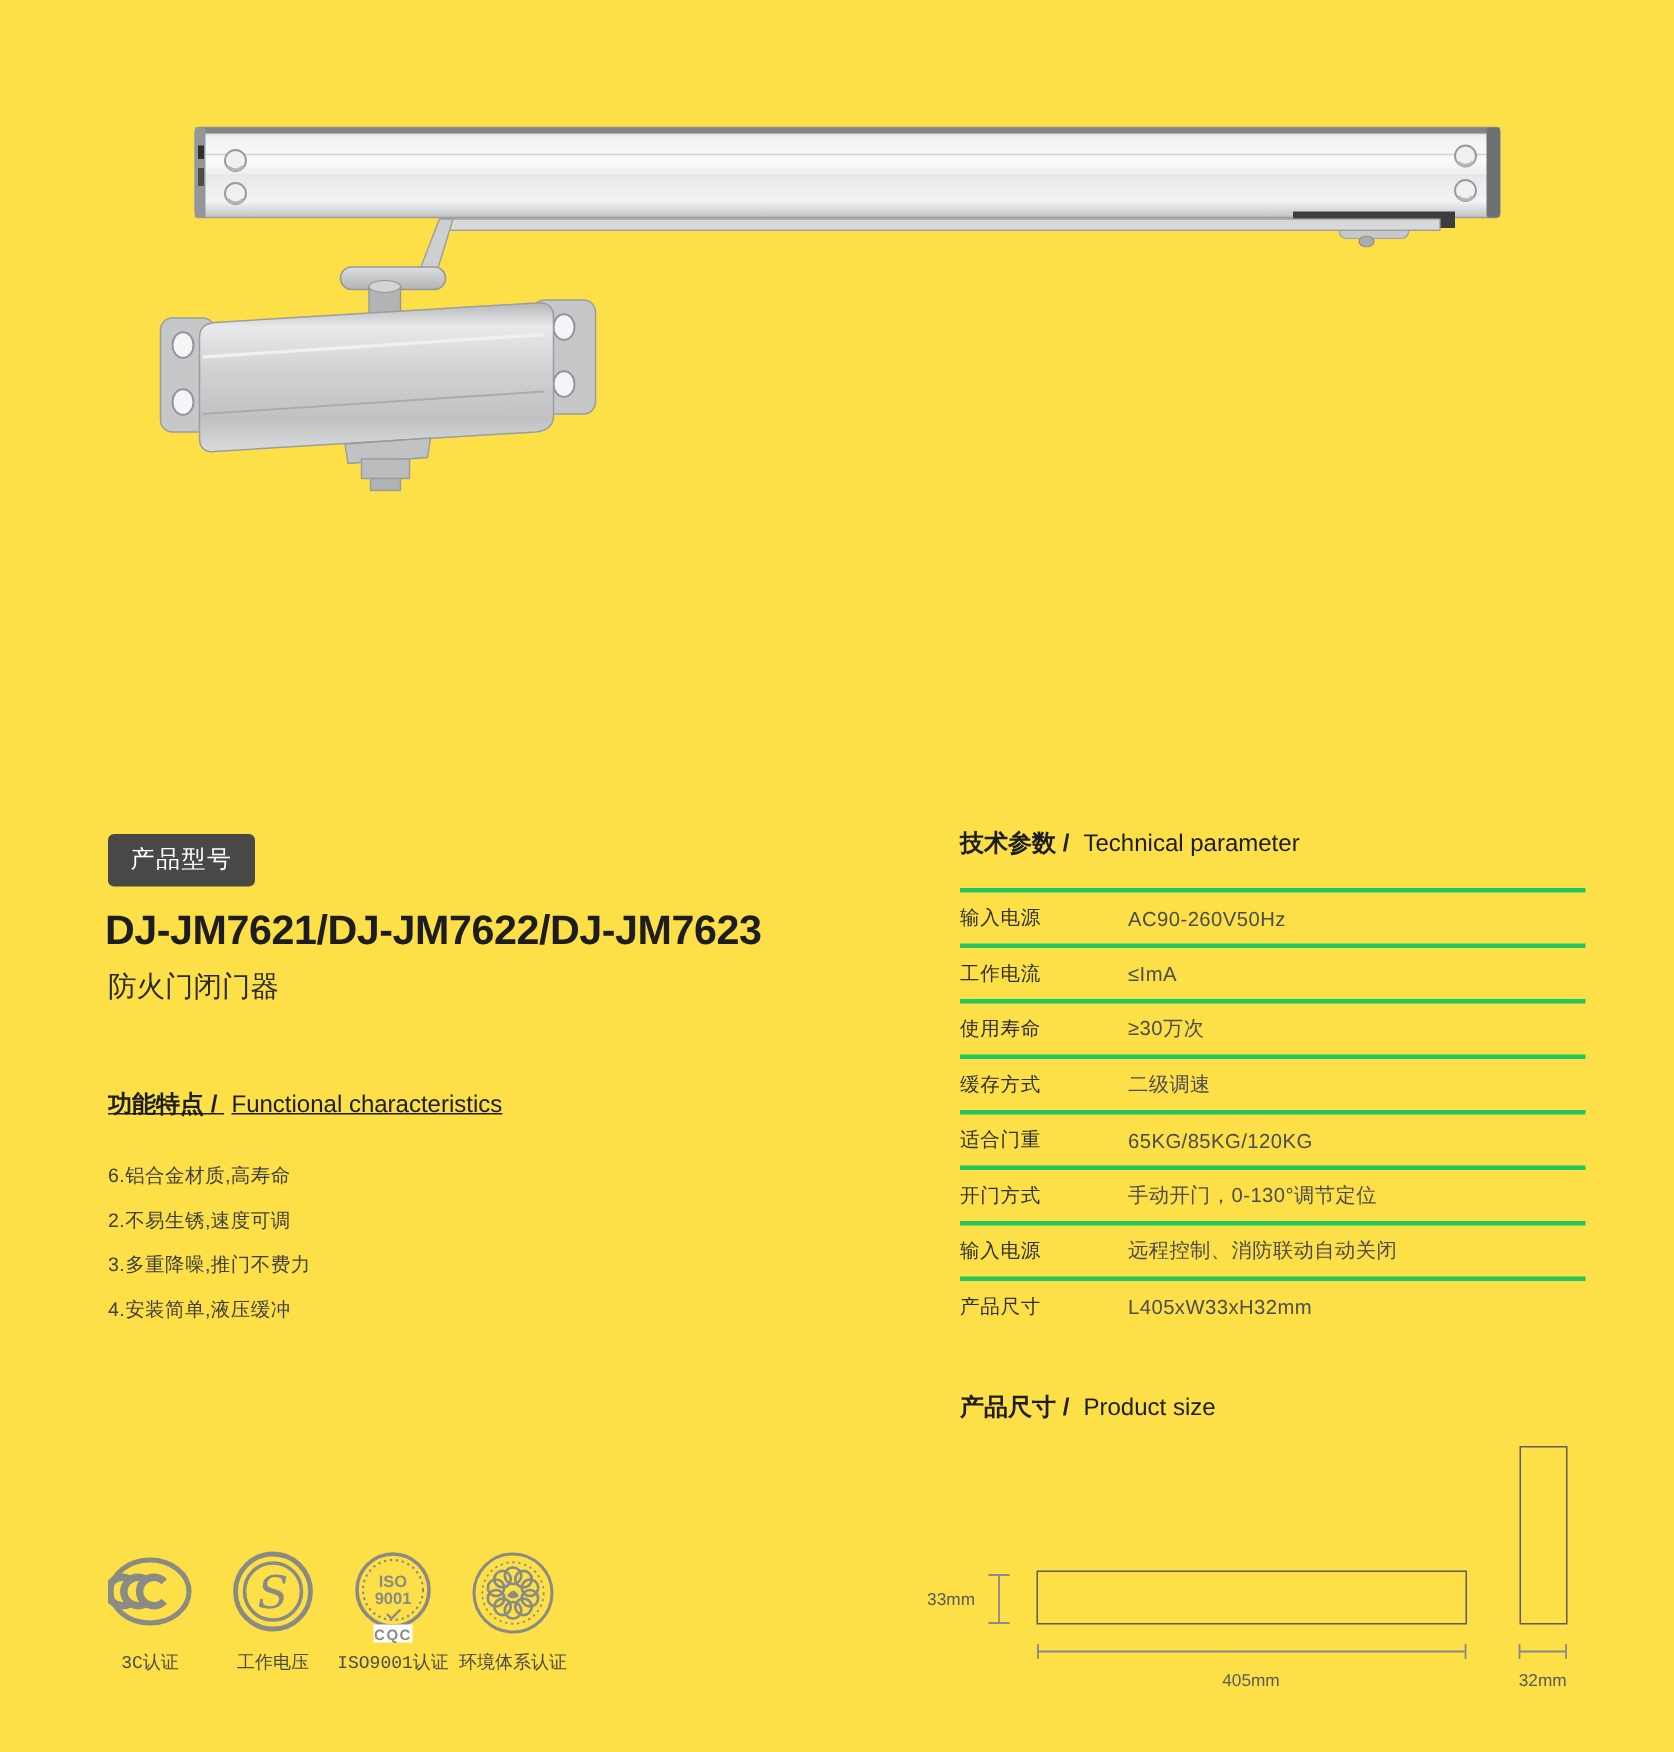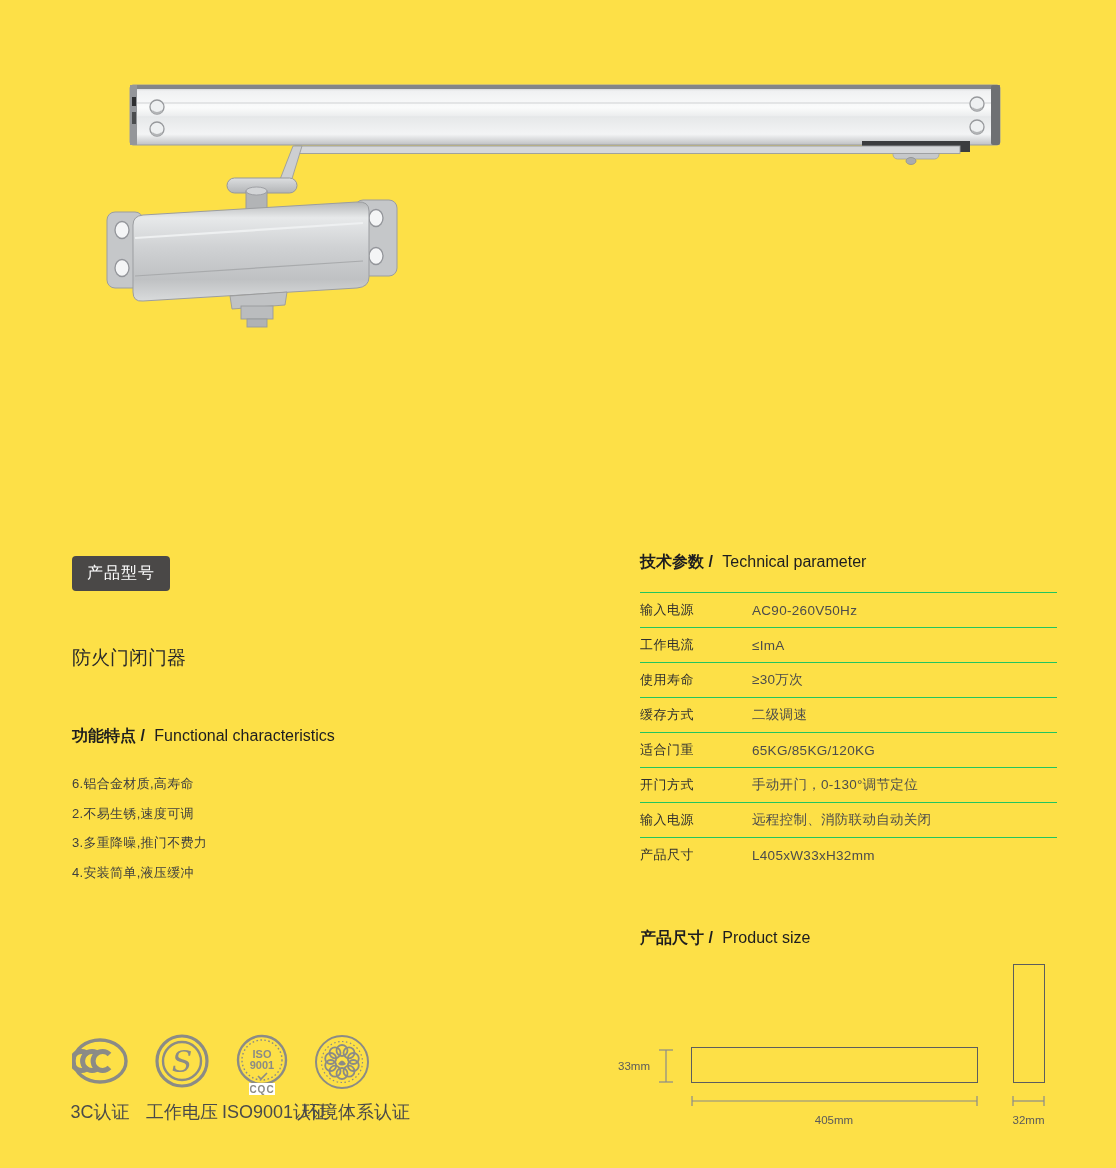--- a/index.html
+++ b/index.html
@@ -12,41 +12,41 @@
   
   .badge{position:absolute;left:72px;top:556px;background:#4a4847;color:#ffffff;
          font-size:16px;font-weight:500;letter-spacing:1px;padding:7px 15px;border-radius:4px;}
   .model-title{position:absolute;left:70px;top:604px;font-size:27.5px;font-weight:800;
          color:#1d1d1f;letter-spacing:-0.3px;white-space:nowrap;}
   .model-sub{position:absolute;left:72px;top:645px;font-size:19px;font-weight:500;color:#2a2a2a;}
 
   .sec-head{position:absolute;font-size:16px;color:#1d1d1f;white-space:nowrap;}
   .sec-head .zh{font-weight:700;}
   .sec-head .en{font-weight:500;margin-left:5px;}
-  .features-head{left:72px;top:726px;}
+  .features-head{left:72px;top:726px;text-decoration:underline;}
   .tech-head{left:640px;top:552px;}
   .size-head{left:640px;top:928px;text-align:right;}
 
   .features-list{position:absolute;left:72px;top:775px;}
   .feature-item{font-size:13px;color:#3f3f3f;margin-bottom:11.5px;letter-spacing:0.3px;}
 
   
   .tech-table{position:absolute;left:640px;top:592px;width:417px;}
-  .t-row{display:flex;align-items:center;height:34px;border-top:1px solid #22c55e;}
+  .t-row{display:flex;align-items:center;height:34px;border-top:3px solid #22c55e;}
   .t-label{width:112px;font-size:13px;font-weight:500;color:#2f2f2f;letter-spacing:0.5px;}
   .t-value{font-size:13.5px;color:#4c4c4c;letter-spacing:0.3px;}
 
   
   .size-diagram{position:absolute;left:600px;top:952px;}
   .dim-text{font-size:11.5px;fill:#5a5a5a;}
 
   
   .cert{position:absolute;top:1034px;width:80px;text-align:center;}
   .cert svg{display:block;margin:0 auto;}
-  .cert-label{font-size:18px;color:#4a4a4a;font-weight:500;margin-top:2px;white-space:nowrap;}
+  .cert-label{font-size:12px;color:#4a4a4a;font-weight:500;margin-top:2px;white-space:nowrap;font-family:Liberation Mono, monospace;}
   .cert-1{left:60px;} .cert-2{left:142px;} .cert-3{left:222px;} .cert-4{left:302px;}
 </style>
 </head>
 <body>
 
 <div class="page">
 
   <svg class="hero" viewBox="0 0 910 265">
     <defs>
       <linearGradient id="railG" x1="0" y1="0" x2="0" y2="1">
@@ -114,20 +114,21 @@
       <path d="M38 143 L252 130 Q264 129 264 139 L264 205 Q264 215 252 216 L38 229 Q28 230 28 220 L28 153 Q28 144 38 143 Z" fill="url(#bodyG)" stroke="#9b9da0" stroke-width="1"></path>
       <path d="M30 166 L258 151" stroke="#eef0f1" stroke-width="2.2" fill="none"></path>
       <path d="M30 204 L258 189" stroke="#a8aaac" stroke-width="1.2" fill="none"></path>
       <path d="M125 224 L182 220 L180 233 L127 237 Z" fill="#c0c2c4" stroke="#989a9c" stroke-width="0.9"></path>
       <rect x="136" y="234" width="32" height="13" fill="#babcbe" stroke="#989a9c" stroke-width="0.9"></rect>
       <rect x="142" y="247" width="20" height="8" fill="#b0b2b4" stroke="#989a9c" stroke-width="0.9"></rect>
     </g>
   </svg>
 
   <div class="badge">产品型号</div>
+  <div class="model-title">DJ-JM7621/DJ-JM7622/DJ-JM7623</div>
   <div class="model-sub">防火门闭门器</div>
 
   <div class="sec-head features-head">
     <span class="zh">功能特点 /</span>
     <span class="en">Functional characteristics</span>
   </div>
   <div class="features-list">
     <div class="feature-item">6.铝合金材质,高寿命</div>
     <div class="feature-item">2.不易生锈,速度可调</div>
     <div class="feature-item">3.多重降噪,推门不费力</div>

